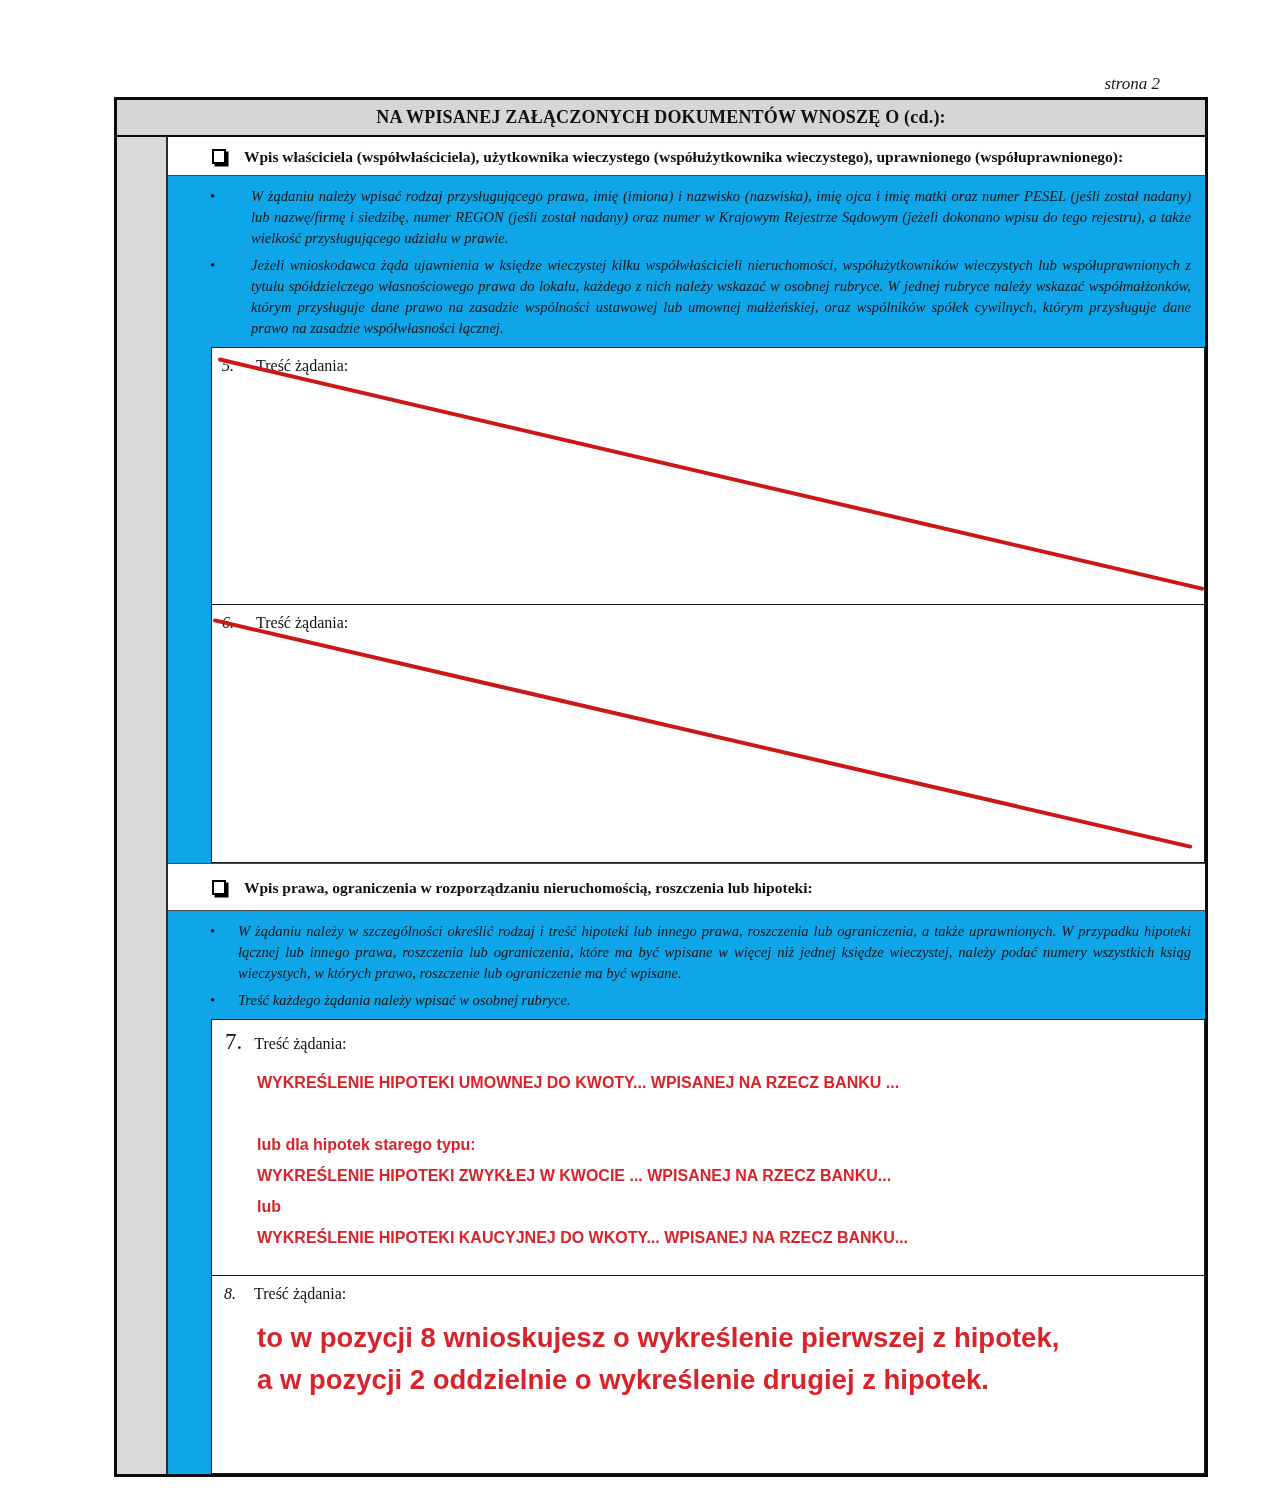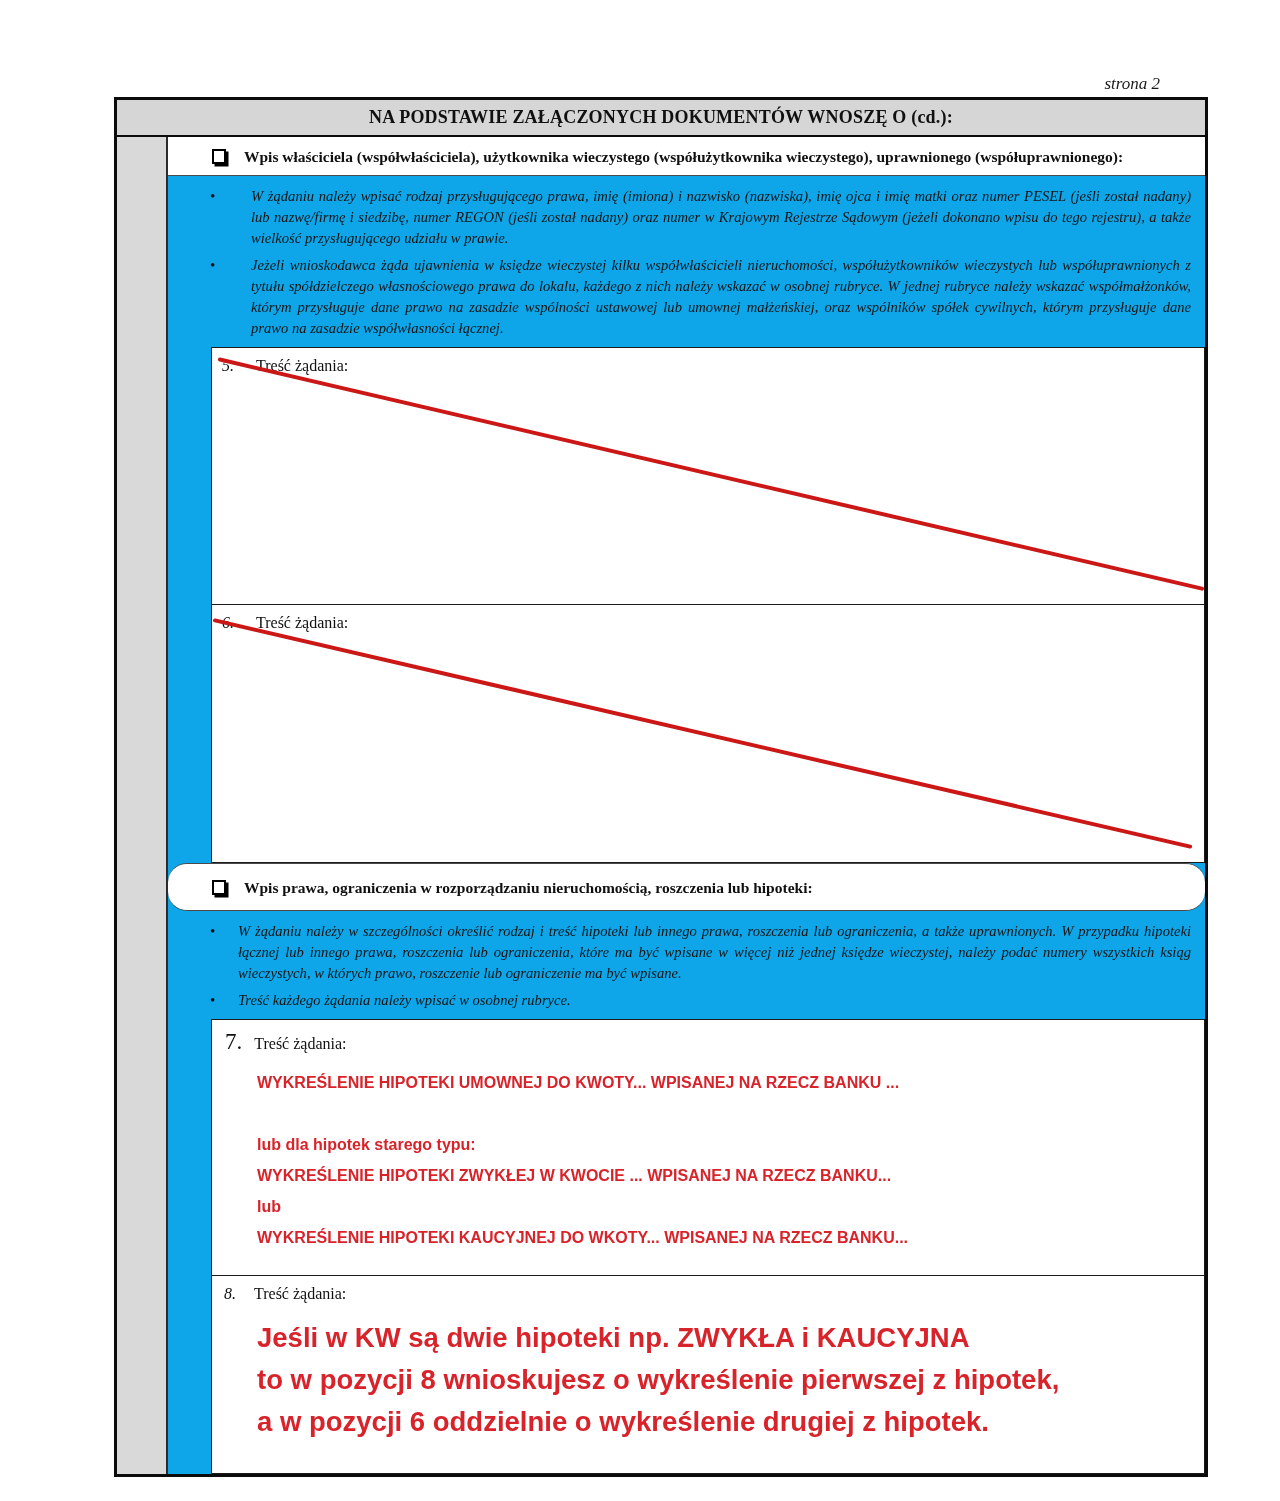--- a/index.html
+++ b/index.html
@@ -23,21 +23,21 @@
   .header-bar .title { font-weight:bold; font-size:18px; letter-spacing:.2px; }
   .table-body { flex:1; display:flex; min-height:0; }
   .left-col { width:51px; flex:none; background:#d9d9d9; border-right:2px solid #2b2b2b; }
   .content-col { flex:1; min-width:0; background:#0ea5e9; display:flex; flex-direction:column; }
 
   .check-row {
     background:#ffffff; display:flex; align-items:flex-start; gap:18px;
     padding:9px 10px 8px 44px; flex:none;
   }
   .check-row.first { border-bottom:1.5px solid #4a4a4a; }
-  .check-row.second { border-top:1.5px solid #4a4a4a; border-bottom:1.5px solid #4a4a4a; padding-top:13px; padding-bottom:12px;border-radius:19px; }
+  .check-row.second { border-top:1.5px solid #4a4a4a; border-bottom:1.5px solid #4a4a4a; padding-top:13px; padding-bottom:12px; }
   .checkbox-glyph {
     width:14px; height:15px; flex:none; margin-top:3px;
     border:2px solid #000; background:#fff; box-shadow:2.5px 2.5px 0 #000;
     cursor:pointer;
   }
   .check-label { font-weight:bold; font-size:15.5px; line-height:21px; max-width:900px; }
 
   .bullets { padding:10px 8px 2px 0; flex:none; }
   .bullets .bullet-row { display:flex; padding-left:42px; margin-bottom:6px; }
   .bullets .bullet-dot { flex:none; font-size:15px; line-height:21px; }
@@ -75,21 +75,21 @@
   .red8 .annot-line { min-height:42px; white-space:nowrap; }
 </style>
 </head>
 <body>
 
 <div class="page-label">strona 2</div>
 
 <div class="form-table">
 
   <div class="header-bar">
-    <div class="title">NA PODSTAWIE ZAŁĄCZONYCH DOKUMENTÓW WNOSZĘ O (cd.):</div>
+    <div class="title">NA WPISANEJ ZAŁĄCZONYCH DOKUMENTÓW WNOSZĘ O (cd.):</div>
   </div>
 
   <div class="table-body">
     <div class="left-col"></div>
 
     <div class="content-col">
 
       <div class="check-row first">
         <span class="checkbox-glyph"></span>
         <span class="check-label">Wpis właściciela (współwłaściciela), użytkownika wieczystego (współużytkownika wieczystego), uprawnionego (współuprawnionego):</span>
@@ -156,21 +156,20 @@
           <div class="annot-line">WYKREŚLENIE HIPOTEKI KAUCYJNEJ DO WKOTY... WPISANEJ NA RZECZ BANKU...</div>
         </div>
       </div>
 
       <div class="field-box joined" id="box8">
         <div class="field-head">
           <span class="field-num">8.</span>
           <span class="field-label">Treść żądania:</span>
         </div>
         <div class="red-block red8">
-          <div class="annot-line">Jeśli w KW są dwie hipoteki np. ZWYKŁA i KAUCYJNA</div>
           <div class="annot-line">to w pozycji 8 wnioskujesz o wykreślenie pierwszej z hipotek,</div>
-          <div class="annot-line">a w pozycji 6 oddzielnie o wykreślenie drugiej z hipotek.</div>
+          <div class="annot-line">a w pozycji 2 oddzielnie o wykreślenie drugiej z hipotek.</div>
         </div>
       </div>
 
     </div>
   </div>
 </div>
 
 </body></html>

